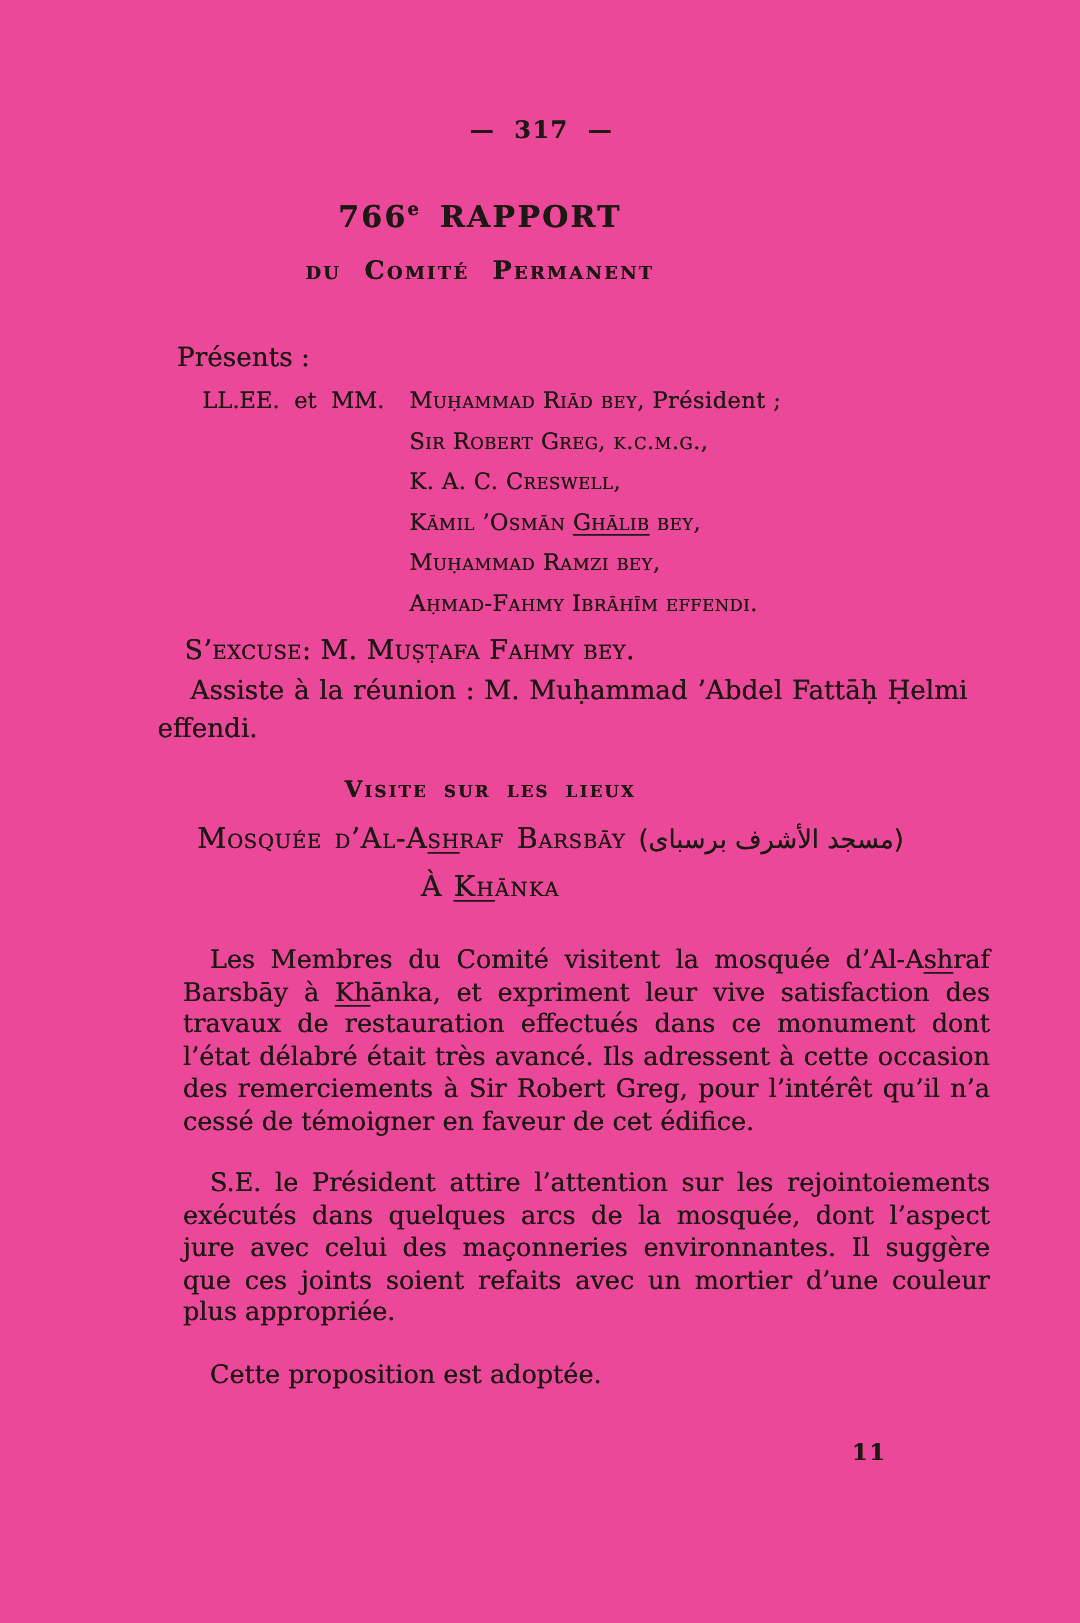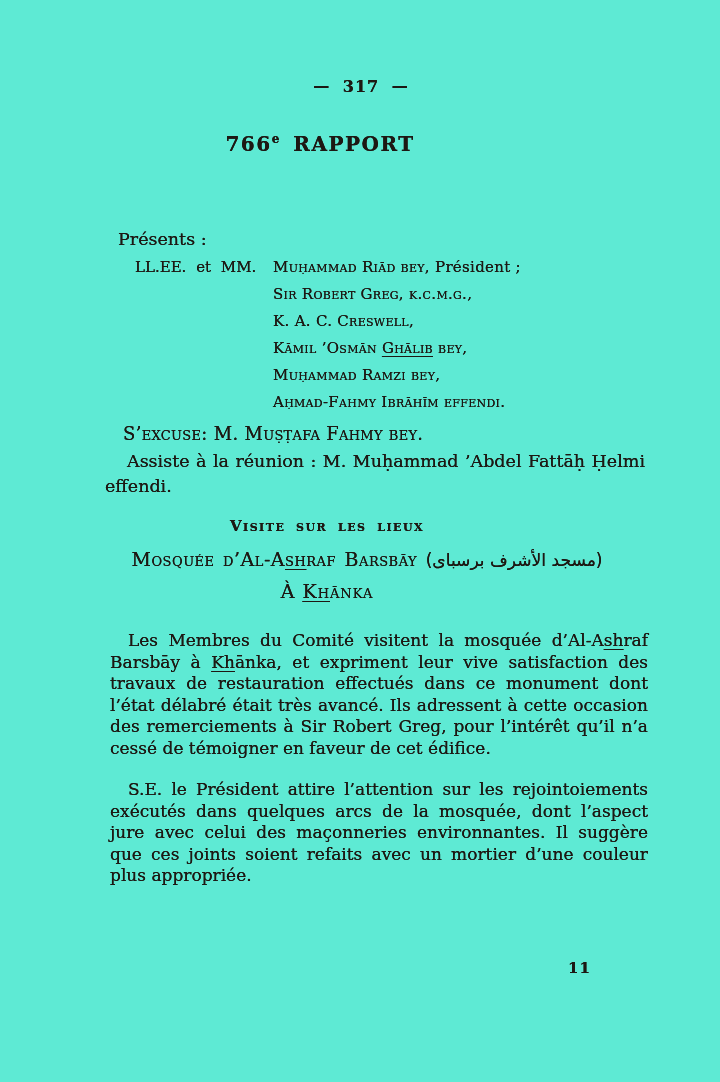--- a/index.html
+++ b/index.html
@@ -1,20 +1,20 @@
 <!DOCTYPE html>
 <html><head>
 <meta charset="utf-8">
 <style>
   html, body { margin: 0; padding: 0; background: #ffffff; }
   .page {
     position: relative;
     width: 720px;
     height: 1082px;
-    background: #5eead4;
+    background: #ec4899;
     color: #1d1813;
     font-family: "DejaVu Serif", "Liberation Serif", serif;
     overflow: hidden;
     text-shadow: 0 0 0.4px currentColor; 
   }
   .sc  { font-variant: small-caps; }
   .rm  { font-variant: normal; }
   .u   { text-decoration: underline; text-decoration-thickness: 1.3px; text-underline-offset: 2.5px; }
   .ar  { font-family: "DejaVu Sans", sans-serif; font-variant: normal; font-size: 0.9em; letter-spacing: 0; word-spacing: 0; }
   sup  { font-size: 0.6em; line-height: 0; }
@@ -68,39 +68,40 @@
     position: absolute; top: 548px; left: 105px; width: 538px;
     text-align: center; transform: translateX(-7px);
     font-size: 19px; letter-spacing: 0.5px; word-spacing: 2px;
   }
   .mosque-subheading {
     position: absolute; top: 580px; left: 111px; width: 538px;
     text-align: center; transform: translateX(-53px);
     font-size: 19px; letter-spacing: 1px;
   }
   .body-block {
-    position: absolute; top: 628px; left: 110px; width: 538px;
+    position: absolute; top: 628px; left: 122px; width: 538px;
     font-size: 17px; line-height: 21.5px; text-align: justify;
   }
   .body-block p { margin: 0 0 0 0; padding-top: 2px; text-indent: 18px; }
   .body-block p + p { margin-top: 18px; }
   .signature-mark {
     position: absolute; top: 959px; left: 568px;
     font-size: 15px; font-weight: bold; letter-spacing: 1px;
   }
 </style>
 </head>
 <body>
 
 <div class="page">
 
   <div class="folio">— 317 —</div>
 
   <div class="report-title"><span>766</span><sup>e</sup><span> RAPPORT</span></div>
 
+  <div class="report-subtitle sc">du Comité Permanent</div>
 
 
   <div class="presents-label">Présents :</div>
 
   <div class="attendees">
     <div class="att-row">
       <span class="att-prefix">LL.EE. et MM.</span>
       <span class="att-name"><span>Muḥammad Riād bey,</span><span class="rm"> Président ;</span></span>
     </div>
     <div class="att-row">
@@ -131,17 +132,18 @@
 
   <div class="visite-heading sc">Visite sur les lieux</div>
 
   <div class="mosque-heading sc"><span>Mosquée d’Al-A</span><span class="u">sh</span><span>raf Barsbāy </span><span class="ar">(مسجد الأشرف برسباى)</span></div>
 
   <div class="mosque-subheading sc"><span>À </span><span class="u">Kh</span><span>ānka</span></div>
 
   <div class="body-block">
     <p><span>Les Membres du Comité visitent la mosquée d’Al-A</span><span class="u">sh</span><span>raf Barsbāy à </span><span class="u">Kh</span><span>ānka, et expriment leur vive satisfaction des travaux de restauration effectués dans ce monument dont l’état délabré était très avancé. Ils adressent à cette occasion des remerciements à Sir Robert Greg, pour l’intérêt qu’il n’a cessé de témoigner en faveur de cet édifice.</span></p>
     <p><span>S.E. le Président attire l’attention sur les rejointoiements exécutés dans quelques arcs de la mosquée, dont l’aspect jure avec celui des maçonneries environnantes. Il suggère que ces joints soient refaits avec un mortier d’une couleur plus appropriée.</span></p>
+    <p><span>Cette proposition est adoptée.</span></p>
   </div>
 
   <div class="signature-mark">11</div>
 
 </div>
 
 </body></html>

